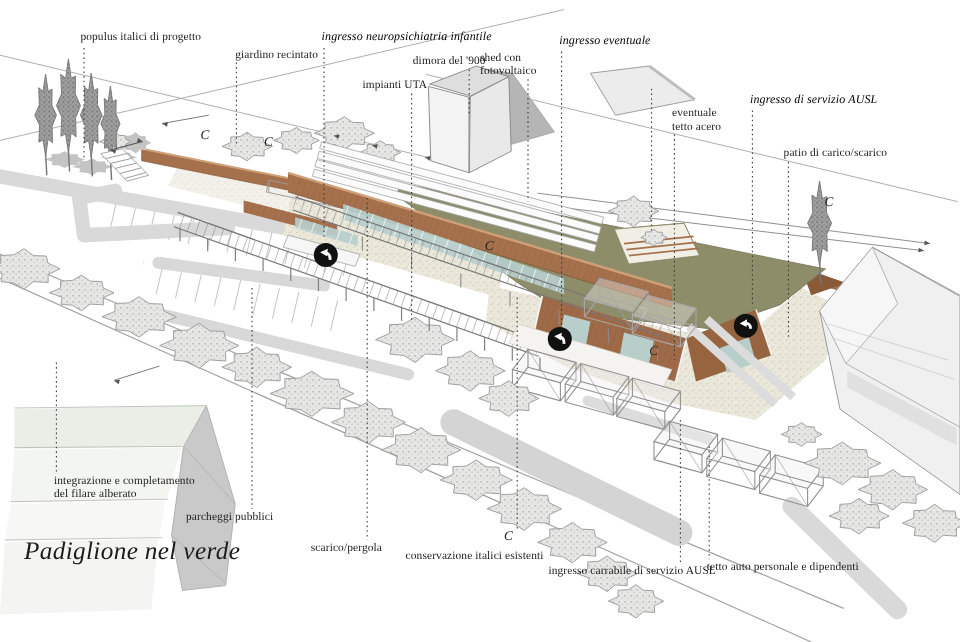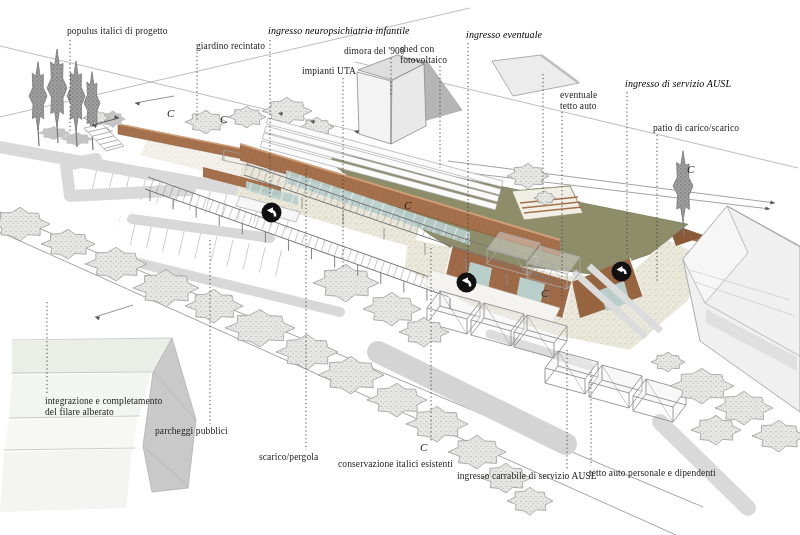--- a/index.html
+++ b/index.html
@@ -408,21 +408,21 @@
 
   <div class="lbl" style="left:67px;top:26px">populus italici di progetto</div>
   <div class="lbl" style="left:196px;top:41px">giardino recintato</div>
   <div class="lbl bi" style="left:268px;top:25px">ingresso neuropsichiatria infantile</div>
   <div class="lbl" style="left:344px;top:46px">dimora del '900</div>
   <div class="lbl ctr" style="left:400px;top:44px;width:52px">shed con
 fotovoltaico</div>
   <div class="lbl" style="left:302px;top:66px">impianti UTA</div>
   <div class="lbl bi" style="left:466px;top:29px">ingresso eventuale</div>
   <div class="lbl" style="left:560px;top:90px">eventuale
-tetto auto</div>
+tetto acero</div>
   <div class="lbl bi" style="left:625px;top:78px">ingresso di servizio AUSL</div>
   <div class="lbl" style="left:653px;top:123px">patio di carico/scarico</div>
   <div class="lbl" style="left:45px;top:396px">integrazione e completamento
 del filare alberato</div>
   <div class="lbl" style="left:155px;top:426px">parcheggi pubblici</div>
   <div class="lbl" style="left:259px;top:452px">scarico/pergola</div>
   <div class="lbl" style="left:338px;top:459px">conservazione italici esistenti</div>
   <div class="lbl" style="left:457px;top:471px">ingresso carrabile di servizio AUSL</div>
   <div class="lbl" style="left:589px;top:468px">tetto auto personale e dipendenti</div>
 
@@ -449,15 +449,16 @@
   </div>
   <div class="entry" style="left:611px;top:261px">
     <svg width="21" height="21" viewBox="0 0 21 21">
         <circle cx="10.5" cy="10.5" r="10" fill="#111"></circle>
     <path d="M14.5 13 Q14.5 8 9.5 8.5" stroke="#fff" stroke-width="2.4" fill="none"></path>
     <path d="M11.5 5 L5.5 8.5 L11.2 11.4 Z" fill="#fff"></path>
       </svg>
   </div>
 
   <div class="titleblock">
+    <div class="title2">Padiglione nel verde</div>
   </div>
 
 </div>
 
 </body></html>

